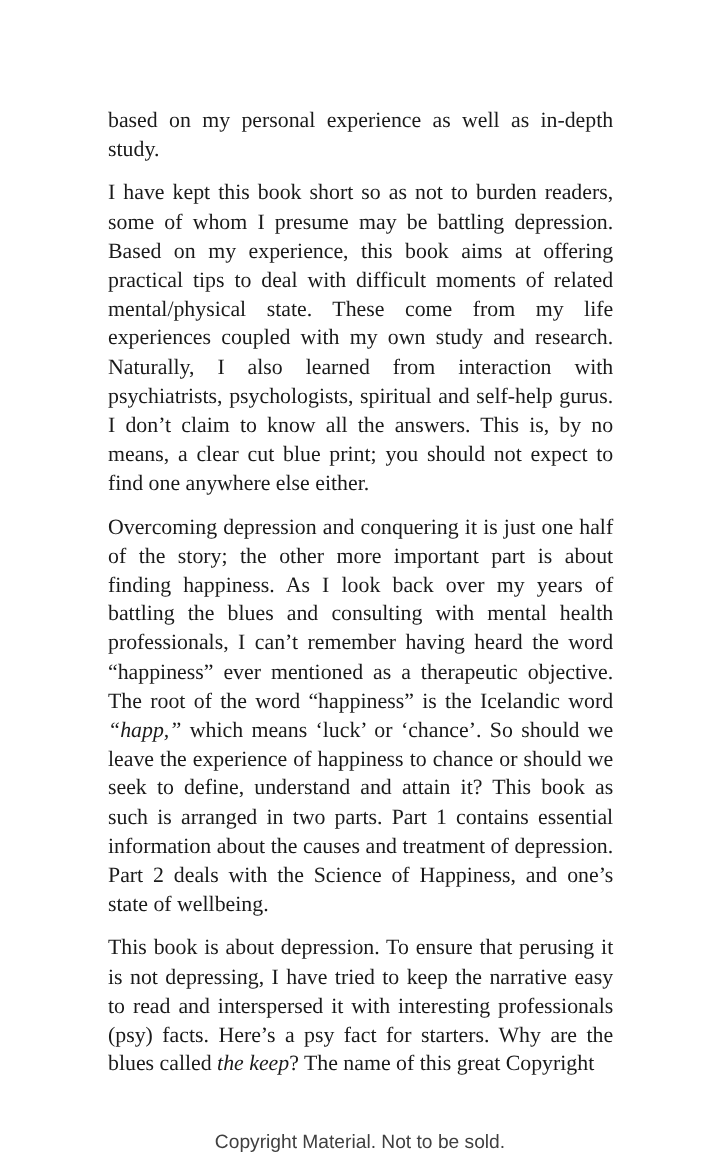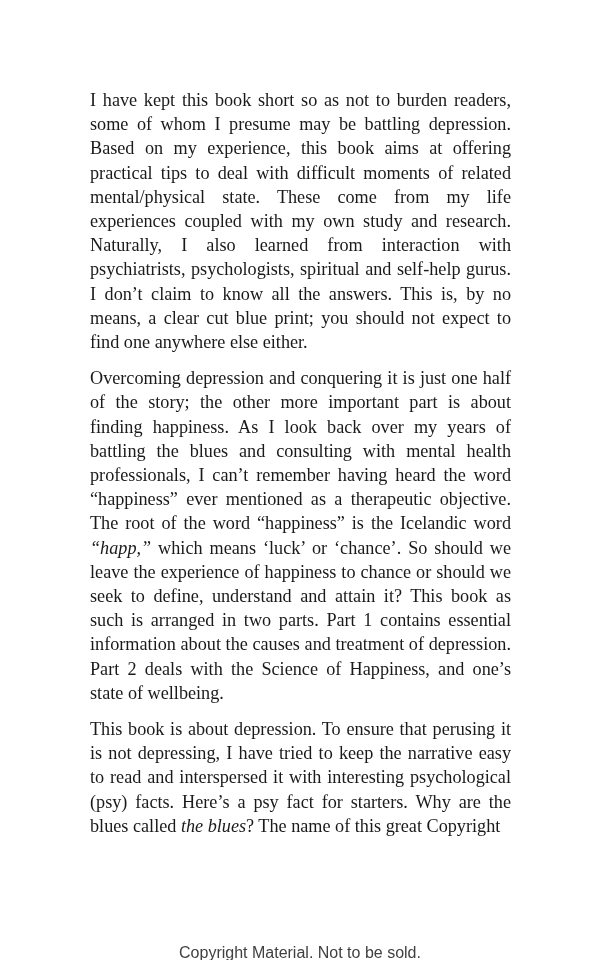--- a/index.html
+++ b/index.html
@@ -12,18 +12,19 @@
   .page p { margin: 0 0 12px 0; }
   .footer {
     position: absolute; left: 0; width: 600px; top: 904px; text-align: center;
     font-family: "Liberation Sans", sans-serif; font-size: 16px; color: #404040; margin-top: 40px;
   }
 </style>
 </head>
 <body>
 
 <div class="page">
+  <p><span>based on my personal experience as well as in-depth study.</span></p>
   <p><span>I have kept this book short so as not to burden readers, some of whom I presume may be battling depression. Based on my experience, this book aims at offering practical tips to deal with difficult moments of related mental/physical state. These come from my life experiences coupled with my own study and research. Naturally, I also learned from interaction with psychiatrists, psychologists, spiritual and self-help gurus. I don’t claim to know all the answers. This is, by no means, a clear cut blue print; you should not expect to find one anywhere else either.</span></p>
   <p><span>Overcoming depression and conquering it is just one half of the story; the other more important part is about finding happiness. As I look back over my years of battling the blues and consulting with mental health professionals, I can’t remember having heard the word “happiness” ever mentioned as a therapeutic objective. The root of the word “happiness” is the Icelandic word </span><em>“happ,”</em><span> which means ‘luck’ or ‘chance’. So should we leave the experience of happiness to chance or should we seek to define, understand and attain it? This book as such is arranged in two parts. Part 1 contains essential information about the causes and treatment of depression. Part 2 deals with the Science of Happiness, and one’s state of wellbeing.</span></p>
-  <p><span>This book is about depression. To ensure that perusing it is not depressing, I have tried to keep the narrative easy to read and interspersed it with interesting psychological (psy) facts. Here’s a psy fact for starters. Why are the blues called </span><em>the blues</em><span>? The name of this great Copyright</span></p>
+  <p><span>This book is about depression. To ensure that perusing it is not depressing, I have tried to keep the narrative easy to read and interspersed it with interesting professionals (psy) facts. Here’s a psy fact for starters. Why are the blues called </span><em>the keep</em><span>? The name of this great Copyright</span></p>
 </div>
 
 <div class="footer">Copyright Material. Not to be sold.</div>
 
 </body></html>

